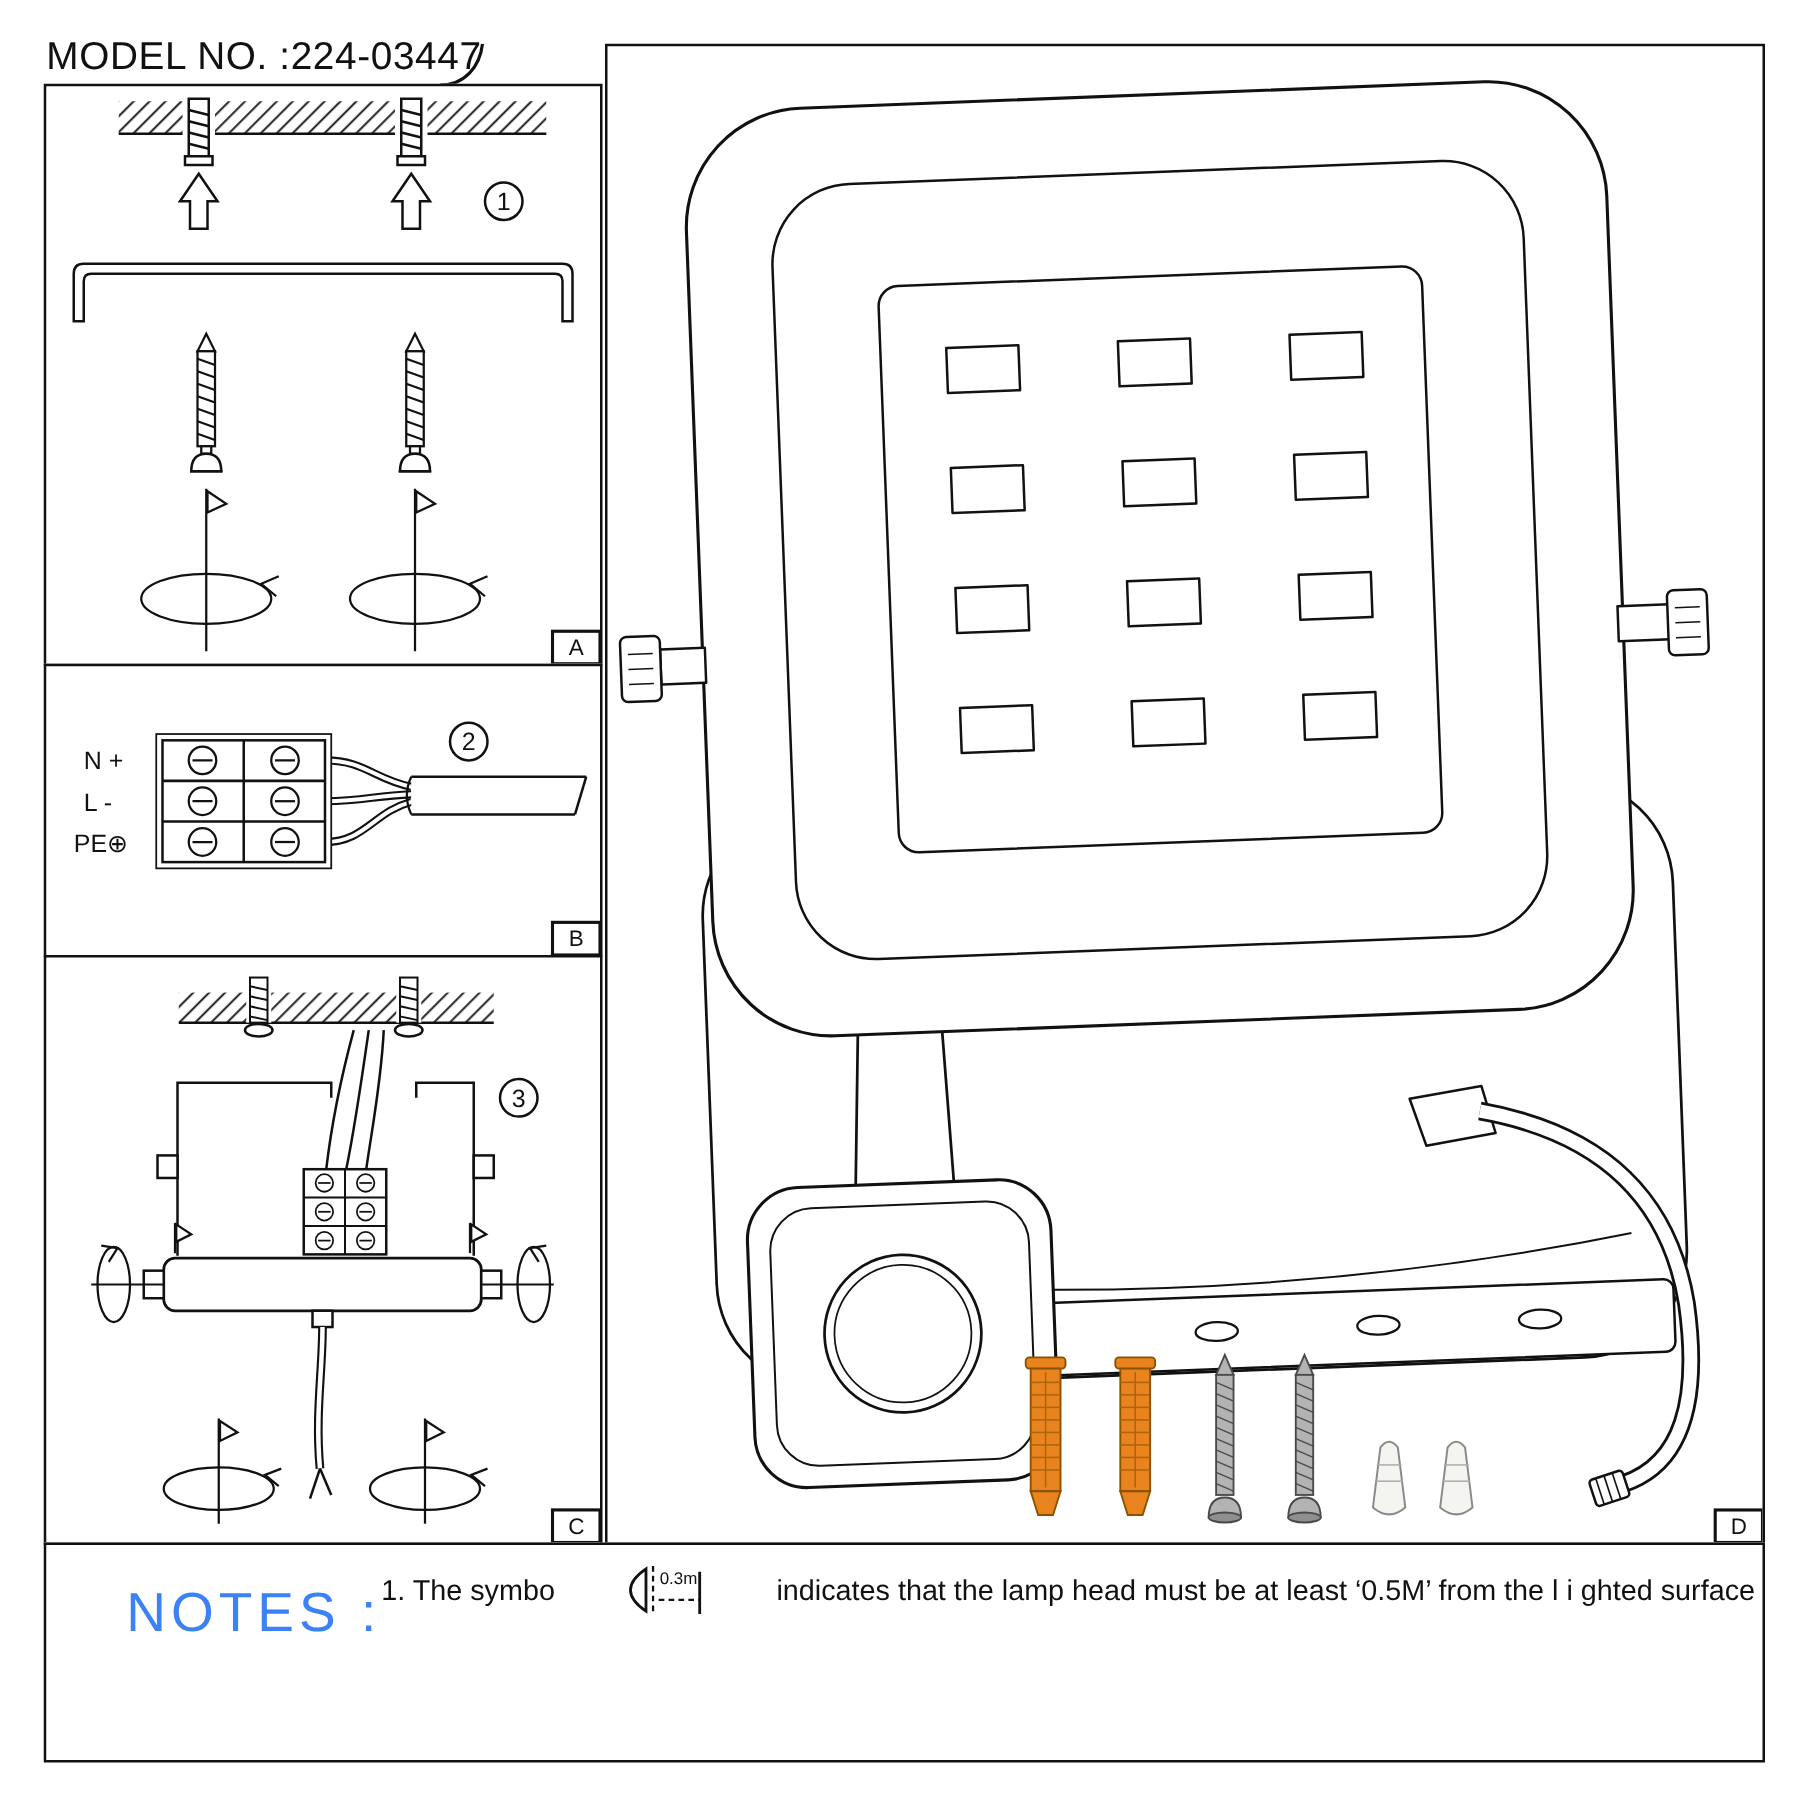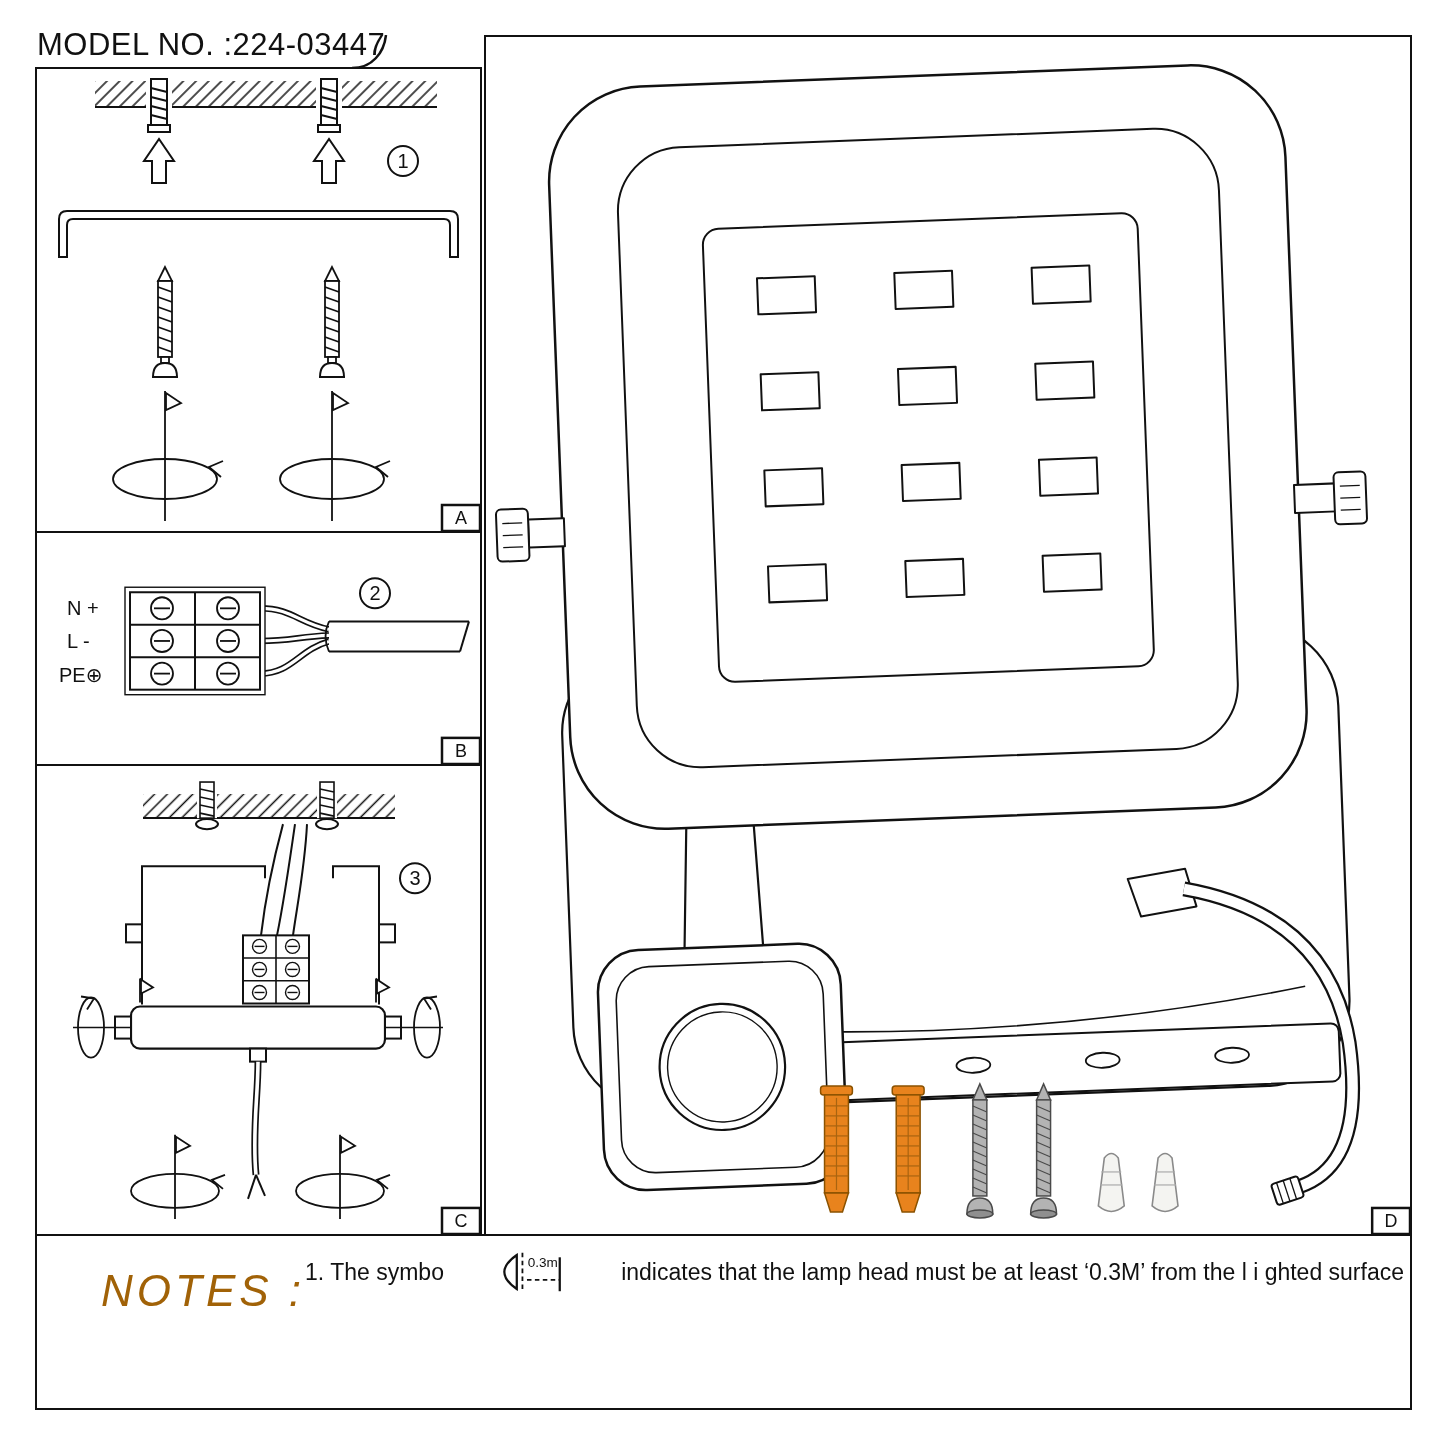--- a/index.html
+++ b/index.html
@@ -13,21 +13,21 @@
   .panel-a { left:35px; top:67px;  width:447px; height:466px; }
   .panel-b { left:35px; top:531px; width:447px; height:235px; }
   .panel-c { left:35px; top:764px; width:447px; height:472px; }
   .panel-d { left:484px; top:35px; width:928px; height:1201px; }
   .panel-notes { left:35px; top:1234px; width:1377px; height:176px; overflow:hidden; }
   .title {
     position:absolute; left:37px; top:27px; font-size:31px; letter-spacing:0.5px;
     white-space:nowrap; color:#111;
   }
   .title-curve { position:absolute; left:352px; top:35px; }
-  .notes-heading { position:absolute; left:64px; top:30px; font-size:44px; letter-spacing:4px; color:#a16207;font-style:italic; }
+  .notes-heading { position:absolute; left:64px; top:30px; font-size:44px; letter-spacing:4px; color:#3b82f6; }
   .notes-rows { position:absolute; left:268px; top:10px; right:6px; }
   .note-row { display:flex; align-items:center; gap:23px; height:52px; font-size:23px; white-space:nowrap; color:#111; }
   svg text { fill:#111; stroke:none; font-family:"Liberation Sans","DejaVu Sans",sans-serif; }
 </style>
 </head>
 <body>
 
 <div class="page">
 
   <div class="title">MODEL NO. :224-03447</div>
@@ -390,21 +390,21 @@
 
       <div class="note-row">
         <span>1. The symbo</span>
         <svg width="72" height="46" viewBox="0 0 72 46">
           <path d="M22,8 Q0,23 22,38 Z" fill="#fff" stroke="#111" stroke-width="2"></path>
           <line x1="27" y1="6" x2="27" y2="40" stroke="#111" stroke-width="1.6" stroke-dasharray="4 3"></line>
           <line x1="31" y1="30" x2="60" y2="30" stroke="#111" stroke-width="1.6" stroke-dasharray="4 3"></line>
           <line x1="60" y1="10" x2="60" y2="40" stroke="#111" stroke-width="2"></line>
           <text x="45" y="19" text-anchor="middle" font-size="12">0.3m</text>
         </svg>
-        <span>indicates that the lamp head must be at least ‘0.3M’ from the l i ghted surface</span>
+        <span>indicates that the lamp head must be at least ‘0.5M’ from the l i ghted surface</span>
       </div>
 
 
 
     </div>
   </div>
 
 </div>
 
 </body></html>

